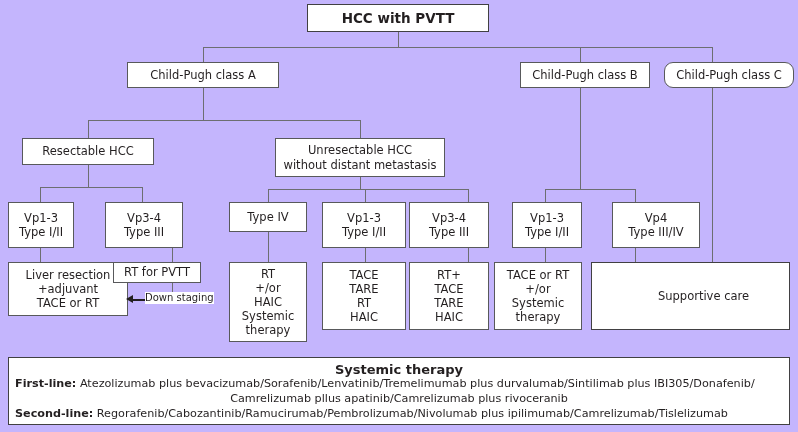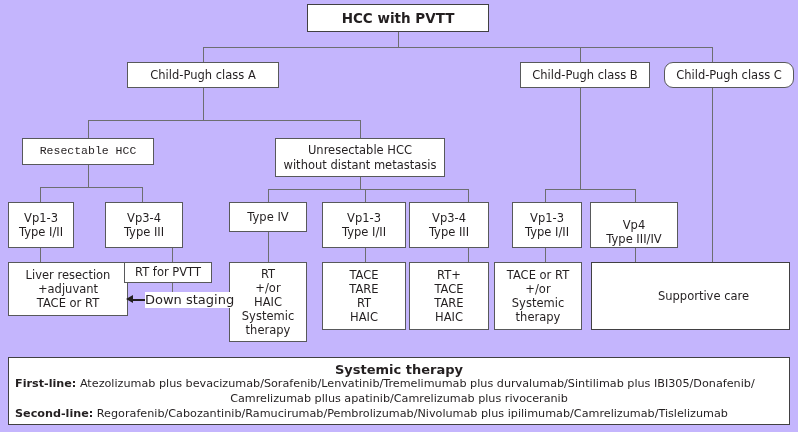--- a/index.html
+++ b/index.html
@@ -42,21 +42,21 @@
   .line {
     position: absolute;
     background: #6d6e71;
     z-index: 1;
   }
   .vline { width: 1.2px; }
   .hline { height: 1.2px; }
   .label-free {
     position: absolute;
     color: #231f20;
-    font-size: 13px;
+    font-size: 10px;
     line-height: 1.2;
     white-space: nowrap;
     z-index: 4;
     background: #ffffff;
   }
   .arrow-left {
     position: absolute;
     width: 0; height: 0;
     border-top: 4.5px solid transparent;
     border-bottom: 4.5px solid transparent;
@@ -142,21 +142,21 @@
   </div>
 
   <div class="box" style="left:520px; top:62px; width:130px; height:26px;">
     <span>Child-Pugh class B</span>
   </div>
 
   <div class="box" style="left:664px; top:62px; width:130px; height:26px;border-radius:9px;">
     <span>Child-Pugh class C</span>
   </div>
 
-  <div class="box" style="left:22px; top:138px; width:132px; height:27px;font-family:Liberation Mono, monospace;">
+  <div class="box" style="left:22px; top:138px; width:132px; height:27px;">
     <span>Resectable HCC</span>
   </div>
 
   <div class="box" style="left:275px; top:138px; width:170px; height:39px; flex-direction:column;">
     <span>Unresectable HCC</span>
     <span>without distant metastasis</span>
   </div>
 
   <div class="box" style="left:8px; top:202px; width:66px; height:46px; flex-direction:column;">
     <span>Vp1-3</span>
@@ -180,32 +180,32 @@
   <div class="box" style="left:409px; top:202px; width:80px; height:46px; flex-direction:column;">
     <span>Vp3-4</span>
     <span>Type III</span>
   </div>
 
   <div class="box" style="left:512px; top:202px; width:70px; height:46px; flex-direction:column;">
     <span>Vp1-3</span>
     <span>Type I/II</span>
   </div>
 
-  <div class="box" style="left:590px; top:202px; width:88px; height:46px; flex-direction:column;justify-content:flex-end;">
+  <div class="box" style="left:612px; top:202px; width:88px; height:46px; flex-direction:column;">
     <span>Vp4</span>
     <span>Type III/IV</span>
   </div>
 
   <div class="box" style="left:8px; top:262px; width:120px; height:54px; flex-direction:column;">
     <span>Liver resection</span>
     <span>+adjuvant</span>
     <span>TACE  or RT</span>
   </div>
 
-  <div class="box" style="left:124px; top:262px; width:88px; height:21px;">
+  <div class="box" style="left:113px; top:262px; width:88px; height:21px;">
     <span>RT for PVTT</span>
   </div>
 
   <div class="label-free" style="left:145px; top:292px;">
     <span>Down staging</span>
   </div>
 
   <div class="box" style="left:229px; top:262px; width:78px; height:80px; flex-direction:column;">
     <span>RT</span>
     <span>+/or</span>

